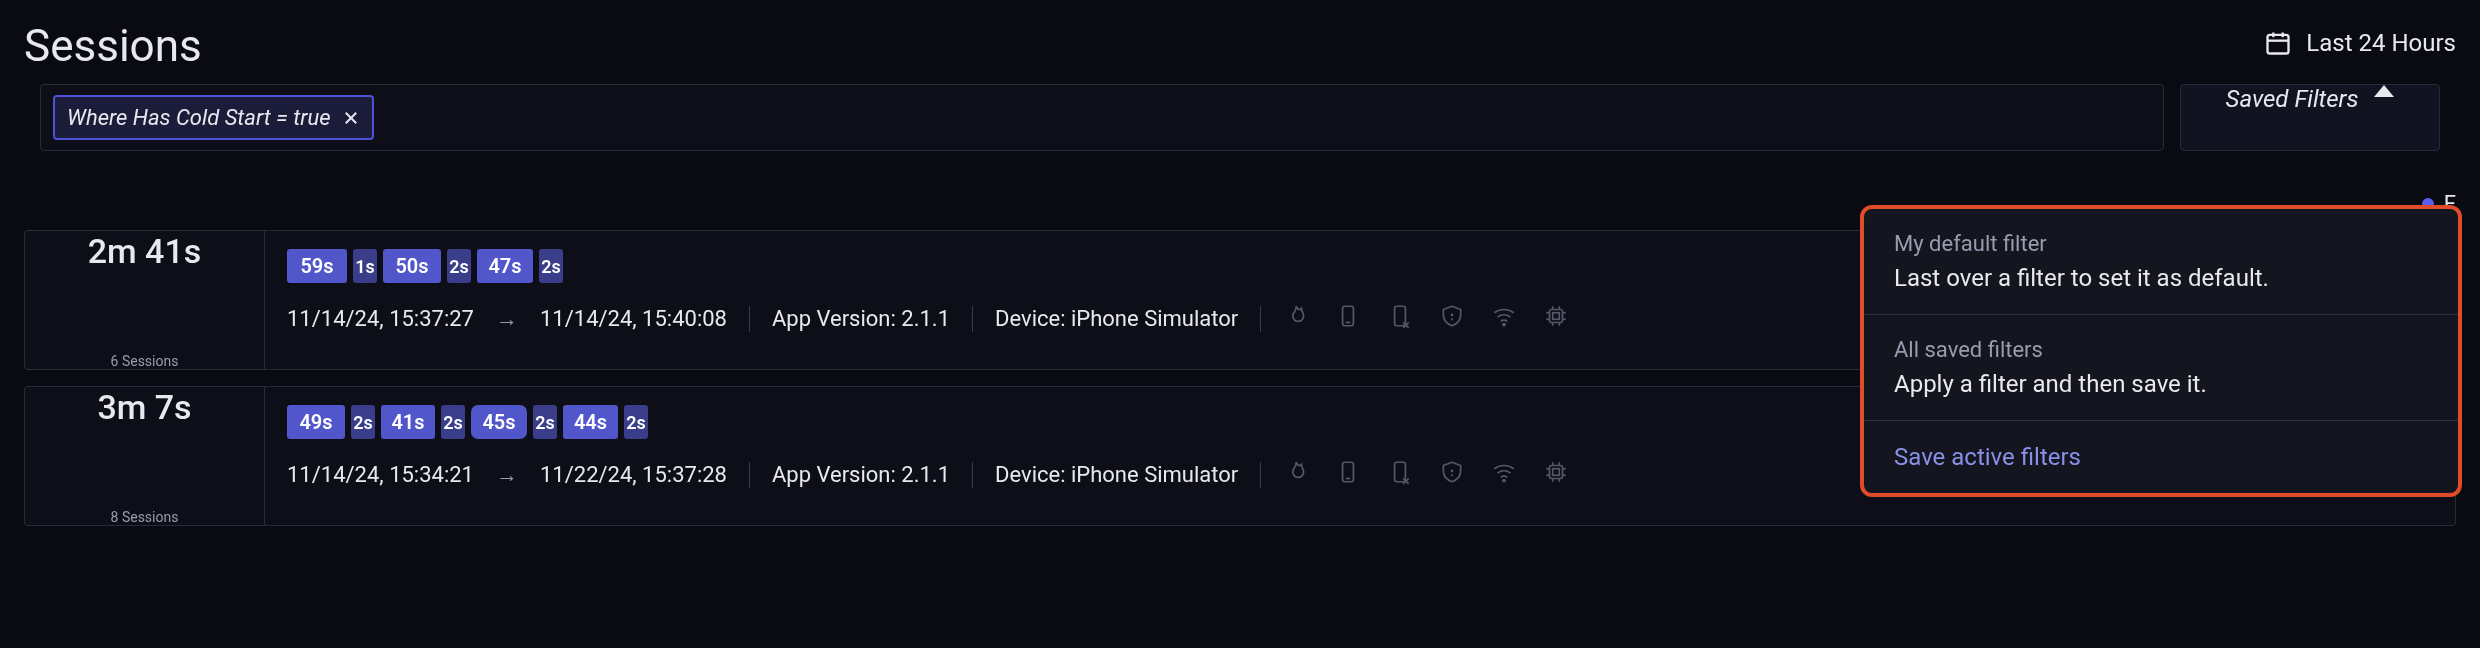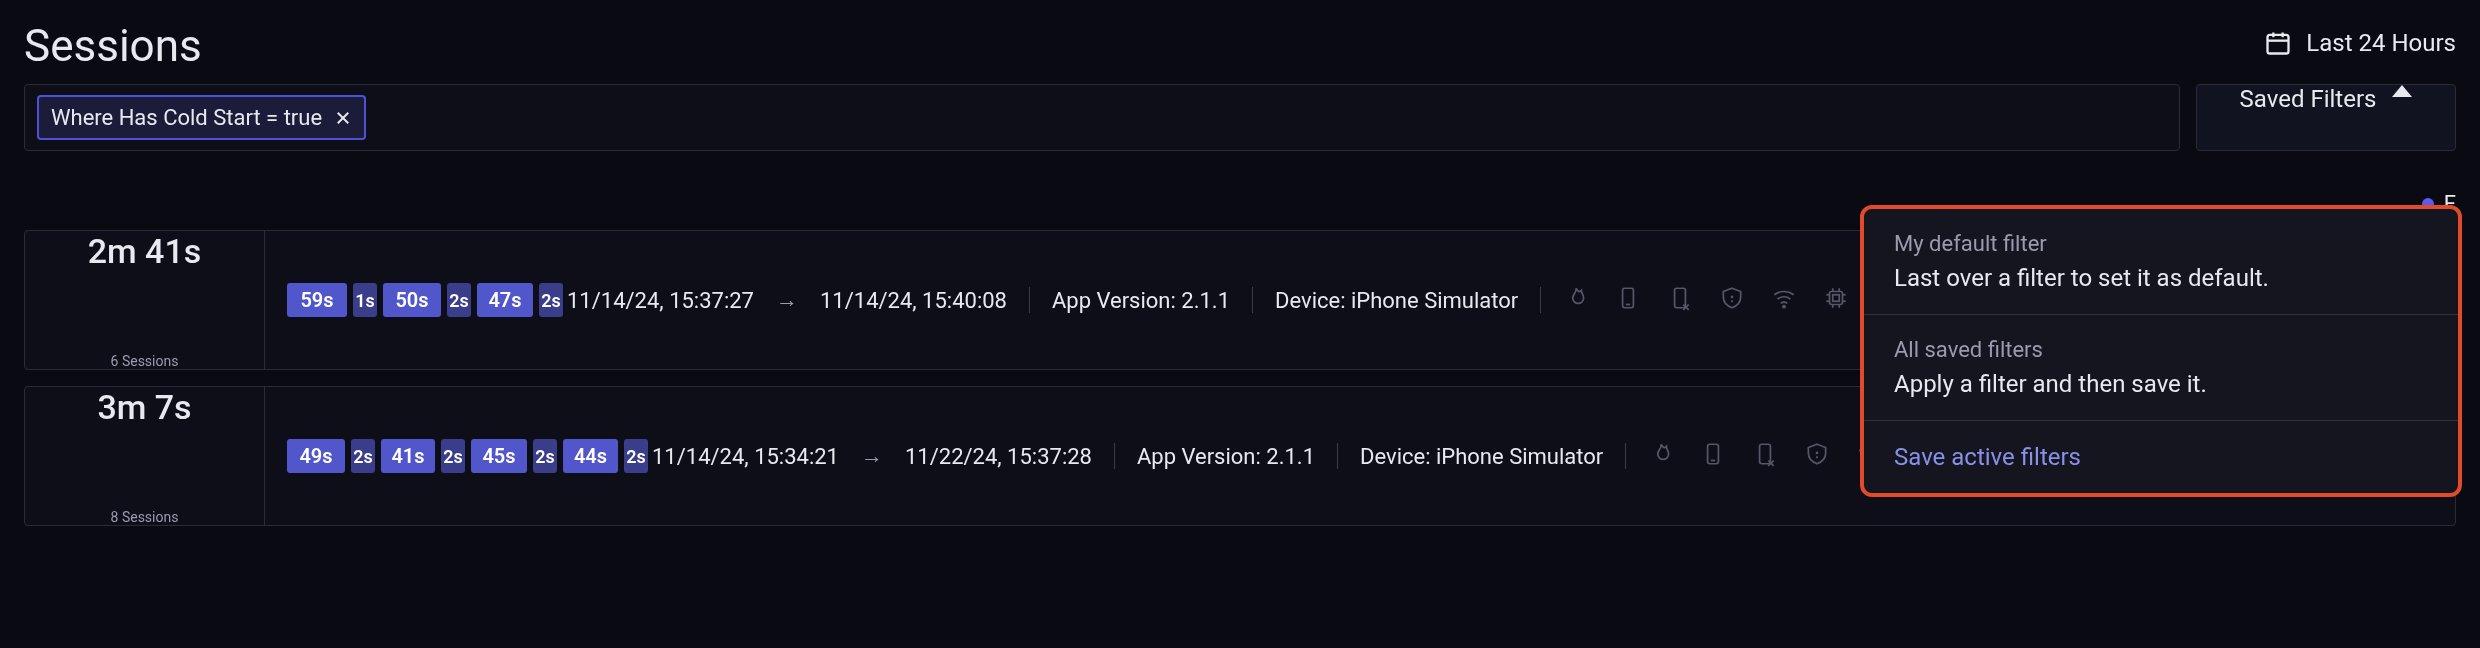--- a/index.html
+++ b/index.html
@@ -41,22 +41,23 @@
   .time-range {
     display: flex;
     gap: 14px;
     font-size: 24px;
     cursor: pointer;
   }
   .cal-icon svg { width: 28px; height: 28px; stroke: var(--text); fill: none; stroke-width: 2; }
   .filter-bar {
     display: flex;
     gap: 16px;
-    padding: 0 24px;
+    padding: 0 40px;
     align-items: stretch;
+    font-style: italic;
   }
   .filter-input-wrap {
     flex: 1;
     background: var(--panel-dark);
     border: 1px solid var(--border);
     border-radius: 4px;
     padding: 10px 12px;
     display: flex;
     align-items: center;
   }
@@ -125,21 +126,22 @@
     font-weight: 500;
   }
   .session-count {
     font-size: 14px;
     color: var(--text-dim);
   }
   .session-right {
     flex: 1;
     padding: 18px 22px;
     display: flex;
-    gap: 4px;
+    flex-direction: column;
+    gap: 20px;
     position: relative;
   }
   .segbar {
     display: flex;
     gap: 6px;
     align-items: center;
   }
   .seg {
     background: var(--chip-bg);
     border-radius: 3px;
@@ -314,21 +316,21 @@
       <div class="session-left">
     <div class="session-duration">3m 7s</div>
     <div class="session-count">8 Sessions</div>
   </div>
       <div class="session-right">
         <div class="segbar">
           <div class="seg" style="width: 58px; min-width: 58px;">49s</div>
           <div class="seg small" style="width: 24px;">2s</div>
           <div class="seg" style="width: 54px; min-width: 54px;">41s</div>
           <div class="seg small" style="width: 24px;">2s</div>
-          <div class="seg" style="width: 56px; min-width: 56px;">45s</div>
+          <div class="seg" style="width: 56px; min-width: 56px; border-radius: 7px;">45s</div>
           <div class="seg small" style="width: 24px;">2s</div>
           <div class="seg" style="width: 55px; min-width: 55px;">44s</div>
           <div class="seg small" style="width: 24px;">2s</div>
         </div>
         <div class="meta-row">
     <span>11/14/24, 15:34:21</span>
     <span class="arrow-sep">→</span>
     <span>11/22/24, 15:37:28</span>
     <div class="vdiv"></div>
     <span><span>App Version:</span> <span>2.1.1</span></span>

